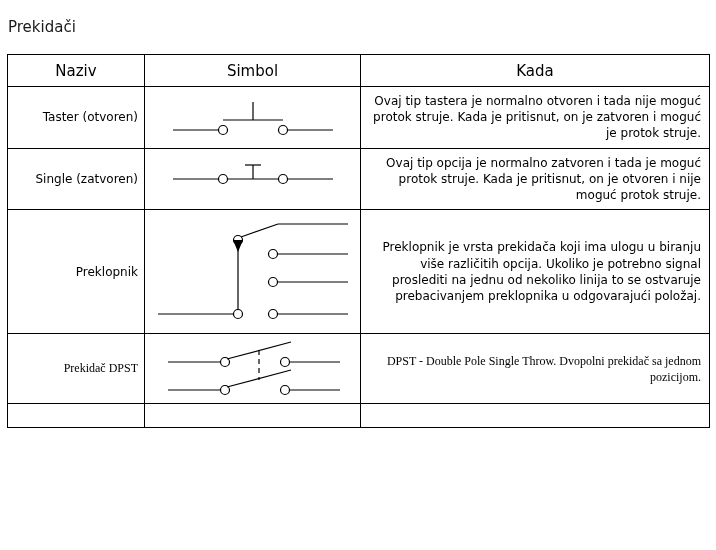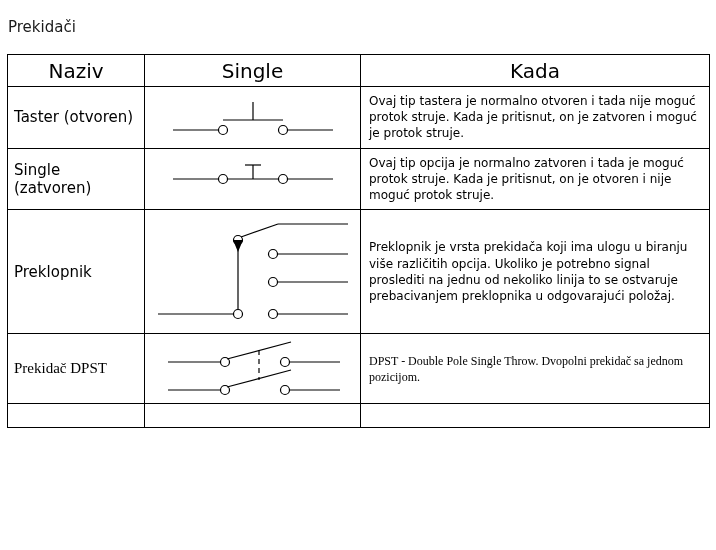--- a/index.html
+++ b/index.html
@@ -26,45 +26,45 @@
     width: 702px;
     margin-left: 7px;
     table-layout: fixed;
   }
   table.sw-table th,
   table.sw-table td {
     border: 1px solid #000000;
     vertical-align: middle;
   }
   table.sw-table th {
-    font-size: 20px;
+    font-size: 15px;
     font-weight: normal;
     height: 27px;
     text-align: center;
     padding: 2px 0;
   }
   col.c-name { width: 137px; }
   col.c-sym  { width: 216px; }
   col.c-desc { width: 349px; }
 
   td.name-cell {
-    text-align: left;
-    font-size: 15px;
+    text-align: right;
+    font-size: 12px;
     padding: 4px 6px;
   }
   td.sym-cell {
     padding: 0;
     text-align: center;
   }
   td.desc-cell {
     font-size: 12px;
     line-height: 1.35;
     padding: 6px 8px;
     vertical-align: top;
-    text-align: left;
+    text-align: right;
     margin-left: 48px;
   }
   td.sym-cell svg {
     display: block;
     margin: 0 auto;
   }
   .r1 { height: 60px; }
   .r2 { height: 52px; }
   .r3 { height: 124px; }
   .r4 { height: 64px; }
@@ -79,21 +79,21 @@
 
 <table class="sw-table">
   <colgroup>
     <col class="c-name">
     <col class="c-sym">
     <col class="c-desc">
   </colgroup>
   <thead>
     <tr>
       <th>Naziv</th>
-      <th>Single</th>
+      <th>Simbol</th>
       <th>Kada</th>
     </tr>
   </thead>
   <tbody>
 
     <tr class="r1">
       <td class="name-cell">Taster (otvoren)</td>
       <td class="sym-cell">
         <svg width="180" height="50" viewBox="0 0 180 50">
           <line x1="10" y1="38" x2="55" y2="38" stroke="#000" stroke-width="1.2"></line>

